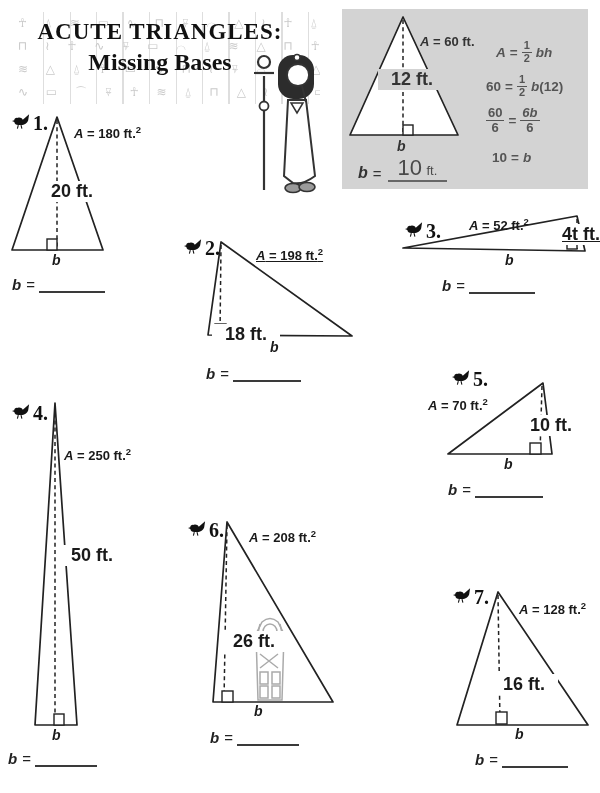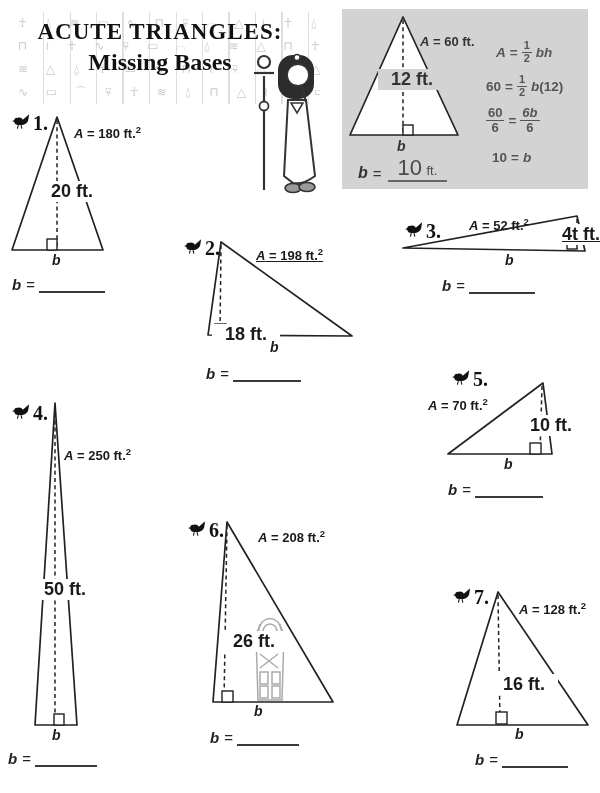--- a/index.html
+++ b/index.html
@@ -215,21 +215,21 @@
   </div>
 
   <div class="lbl numlbl" style="left:12px;top:402px;">
     <svg width="18" height="15" viewBox="0 0 20 16">
         <path fill="#111" d="M19,0 L12,6 C11,4 8,3 6.5,4 C4,3.5 2.5,5 2.5,6.5 L0,7.5 L2.6,8.6 C2.8,10.6 4.5,12 7,12 L10,12 C14,12 17,9.5 18,6.5 Z"></path>
         <path stroke="#111" stroke-width="1.2" d="M7,12 L6,16 M10,12 L11,16"></path>
       </svg>
     <span>4.</span>
   </div>
   <div class="lbl area" style="left:64px;top:446px;"><span class="v">A</span><span> = 250 ft.</span><sup>2</sup></div>
-  <div class="lbl hgt" style="left:31px;top:545px;margin-top:34px;">50 ft.</div>
+  <div class="lbl hgt" style="left:58px;top:545px;">50 ft.</div>
   <div class="lbl blab" style="left:52px;top:727px;">b</div>
   <div class="lbl ans" style="left:8px;top:750px;">
     <span class="bvar">b</span>
       <span class="eq">=</span>
     <span class="ans-line" style="width:62px;"></span>
   </div>
 
   <div class="lbl numlbl" style="left:452px;top:368px;">
     <svg width="18" height="15" viewBox="0 0 20 16">
         <path fill="#111" d="M19,0 L12,6 C11,4 8,3 6.5,4 C4,3.5 2.5,5 2.5,6.5 L0,7.5 L2.6,8.6 C2.8,10.6 4.5,12 7,12 L10,12 C14,12 17,9.5 18,6.5 Z"></path>
@@ -246,21 +246,21 @@
     <span class="ans-line" style="width:68px;"></span>
   </div>
 
   <div class="lbl numlbl" style="left:188px;top:519px;">
     <svg width="18" height="15" viewBox="0 0 20 16">
         <path fill="#111" d="M19,0 L12,6 C11,4 8,3 6.5,4 C4,3.5 2.5,5 2.5,6.5 L0,7.5 L2.6,8.6 C2.8,10.6 4.5,12 7,12 L10,12 C14,12 17,9.5 18,6.5 Z"></path>
         <path stroke="#111" stroke-width="1.2" d="M7,12 L6,16 M10,12 L11,16"></path>
       </svg>
     <span>6.</span>
   </div>
-  <div class="lbl area" style="left:258px;top:528px;"><span class="v">A</span><span> = 208 ft.</span><sup>2</sup></div>
+  <div class="lbl area" style="left:249px;top:528px;"><span class="v">A</span><span> = 208 ft.</span><sup>2</sup></div>
   <div class="lbl hgt" style="left:220px;top:631px;">26 ft.</div>
   <div class="lbl blab" style="left:254px;top:703px;">b</div>
   <div class="lbl ans" style="left:210px;top:729px;">
     <span class="bvar">b</span>
       <span class="eq">=</span>
     <span class="ans-line" style="width:62px;"></span>
   </div>
 
   <div class="lbl numlbl" style="left:453px;top:586px;">
     <svg width="18" height="15" viewBox="0 0 20 16">

